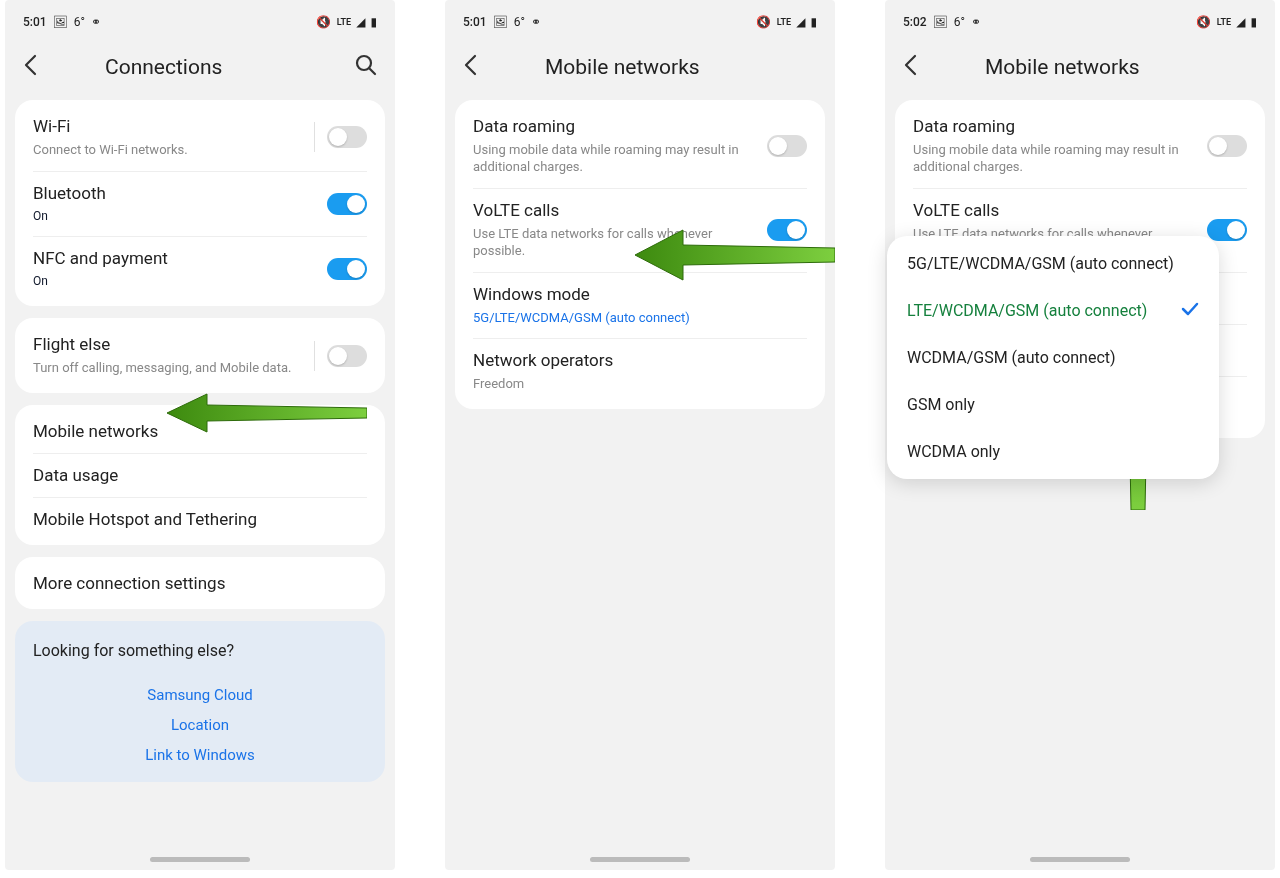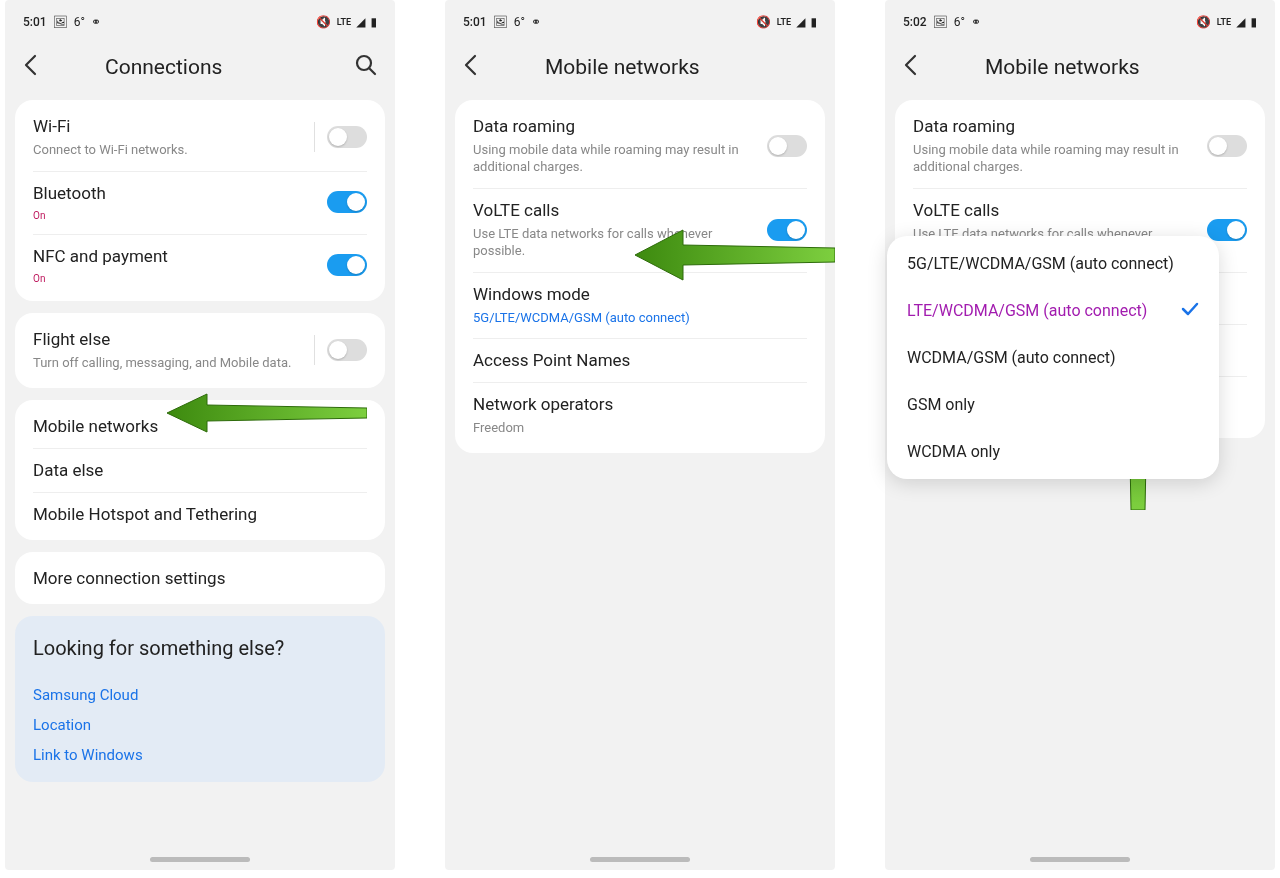--- a/index.html
+++ b/index.html
@@ -14,37 +14,37 @@
   .back { margin-right: 22px; }
   .title { font-size: 21px; color: #222; flex: 1; font-weight: 400; }
   .search { margin-left: auto; }
   .card { background: #fff; border-radius: 18px; margin: 6px 10px; padding: 4px 0; box-shadow: 0 0 0 rgba(0,0,0,.02); }
   .card.tip { background: #e3ebf5; }
   .row { display: flex; align-items: center; padding: 12px 18px; position: relative; }
   .row + .row::before { content: ""; position: absolute; top: 0; left: 18px; right: 18px; height: 1px; background: #eee; }
   .row-text { flex: 1; }
   .row-title { font-size: 17px; color: #222; }
   .row-sub { font-size: 13px; color: #888; margin-top: 6px; line-height: 1.3; }
-  .row-sub.on { color: #be185d; font-size: 10px; }
+  .row-sub.on { color: #0f172a; font-size: 12px; }
   .row-sub.link { color: #1a73e8; }
   .toggle { width: 40px; height: 22px; background: #ddd; border-radius: 11px; position: relative; flex-shrink: 0; }
   .toggle::after { content: ""; width: 18px; height: 18px; background: #fff; border-radius: 50%; position: absolute; top: 2px; left: 2px; box-shadow: 0 1px 2px rgba(0,0,0,.2); }
   .toggle.on { background: #1a9cf0; }
   .toggle.on::after { left: 20px; }
   .toggle-sep { width: 1px; height: 30px; background: #e0e0e0; margin: 0 12px; }
-  .tip .row-title { font-size: 20px; margin-bottom: 4px; }
+  .tip .row-title { font-size: 16px; margin-bottom: 4px; }
   .tip .row { display: block; padding: 16px 18px; }
-  .tip-link { color: #1a73e8; font-size: 15px; padding: 6px 18px; display: block; }
+  .tip-link { color: #1a73e8; font-size: 15px; padding: 6px 18px; display: block; text-align: center; }
   .nav-pill { width: 100px; height: 5px; background: #bbb; border-radius: 3px; position: absolute; bottom: 8px; left: 50%; transform: translateX(-50%); }
   .arrow-h { position: absolute; }
   .arrow-h svg { display: block; }
   .arrow-v { position: absolute; }
   .popup { position: absolute; background: #fff; border-radius: 20px; box-shadow: 0 4px 20px rgba(0,0,0,.15); padding: 4px 0; z-index: 5; }
   .popup-item { padding: 14px 20px; font-size: 16px; color: #222; display: flex; align-items: center; justify-content: space-between; }
-  .popup-item.selected { color: #a21caf; }
+  .popup-item.selected { color: #15803d; }
   .check { color: #1a73e8; }
   .icon-svg { display: inline-block; vertical-align: middle; }
 </style>
 </head>
 <body>
 
 <div class="phone">
   <div class="status-bar">
     <div class="status-left">
       <span class="time">5:01</span>
@@ -111,21 +111,21 @@
   </div>
 
   <div class="card">
     <div class="row">
       <div class="row-text">
           <div class="row-title">Mobile networks</div>
         </div>
     </div>
     <div class="row">
       <div class="row-text">
-          <div class="row-title">Data else</div>
+          <div class="row-title">Data usage</div>
         </div>
     </div>
     <div class="row">
       <div class="row-text">
           <div class="row-title">Mobile Hotspot and Tethering</div>
         </div>
     </div>
   </div>
 
   <div class="card">
@@ -200,25 +200,20 @@
       <div class="toggle on"></div>
     </div>
     <div class="row">
       <div class="row-text">
         <div class="row-title">Windows mode</div>
         <div class="row-sub link">5G/LTE/WCDMA/GSM (auto connect)</div>
       </div>
     </div>
     <div class="row">
       <div class="row-text">
-          <div class="row-title">Access Point Names</div>
-        </div>
-    </div>
-    <div class="row">
-      <div class="row-text">
         <div class="row-title">Network operators</div>
         <div class="row-sub">Freedom</div>
       </div>
     </div>
   </div>
 
   <div class="nav-pill"></div>
 
   <div class="arrow-h" style="top:228px; left:190px;">
     <svg width="200" height="54" viewBox="0 0 200 54">

